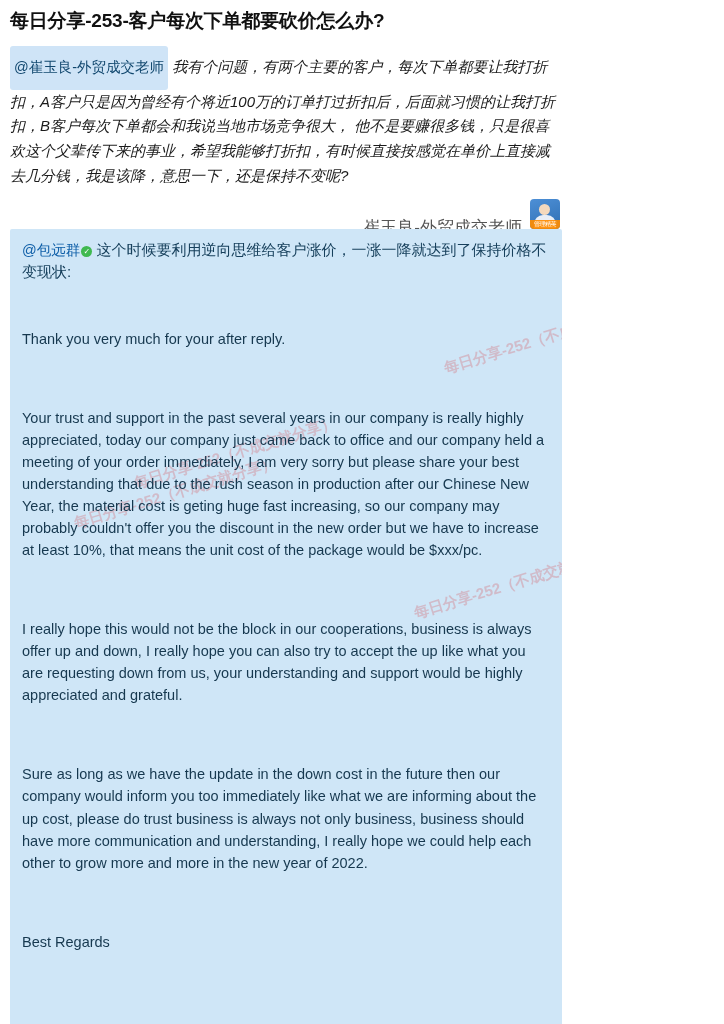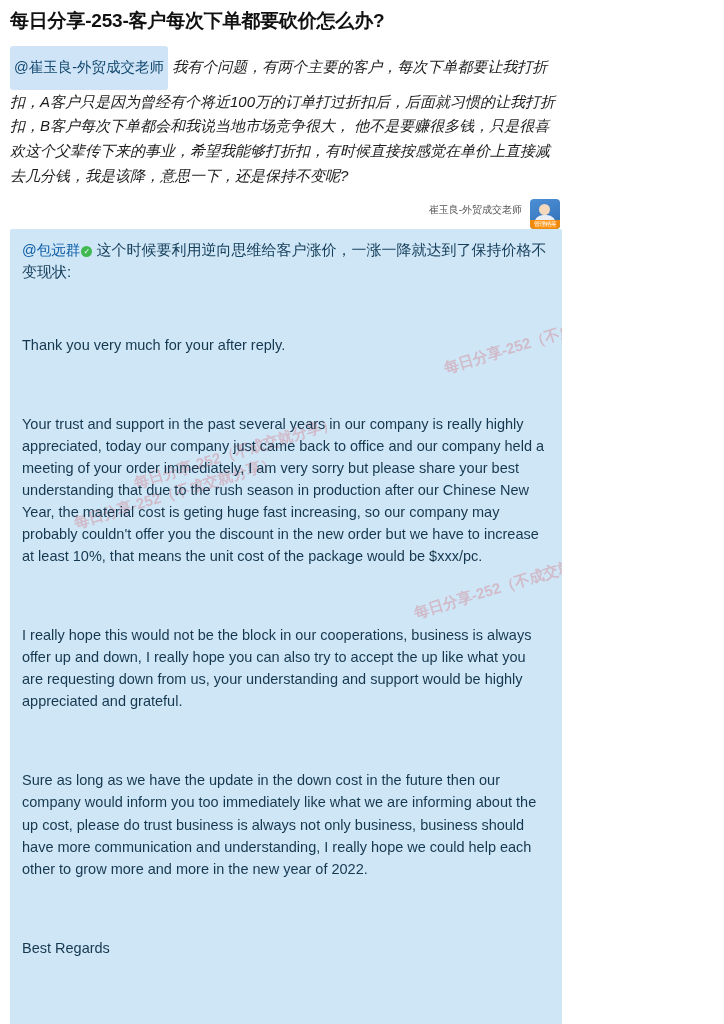--- a/index.html
+++ b/index.html
@@ -62,22 +62,22 @@
 
   
   .avatar-strip {
     position: relative;
     height: 30px;
     margin-top: 10px;
   }
   .avatar-name {
     position: absolute;
     right: 40px;
-    top: 4px;
-    font-size: 10px;
+    top: 17px;
+    font-size: 17px;
     color: #555;
   }
   .avatar {
     position: absolute;
     right: 2px;
     top: 0px;
     width: 30px;
     height: 30px;
     border-radius: 4px;
     background: linear-gradient(160deg, #4d8fd6 0%, #2e6fb3 100%);
@@ -121,21 +121,20 @@
     background: #cfe6f7;
     border-radius: 2px;
     padding: 10px 12px 12px 12px;
     margin-top: 0px;
     overflow: hidden;
   }
   .answer-head {
     font-size: 15px;
     line-height: 1.5;
     color: #17405c;
-    margin-bottom: 6px;
   }
   .mention-green {
     display: inline-block;
     color: #0f5fa8;
     font-size: 14.5px;
   }
   .verified {
     display: inline-block;
     width: 11px;
     height: 11px;

